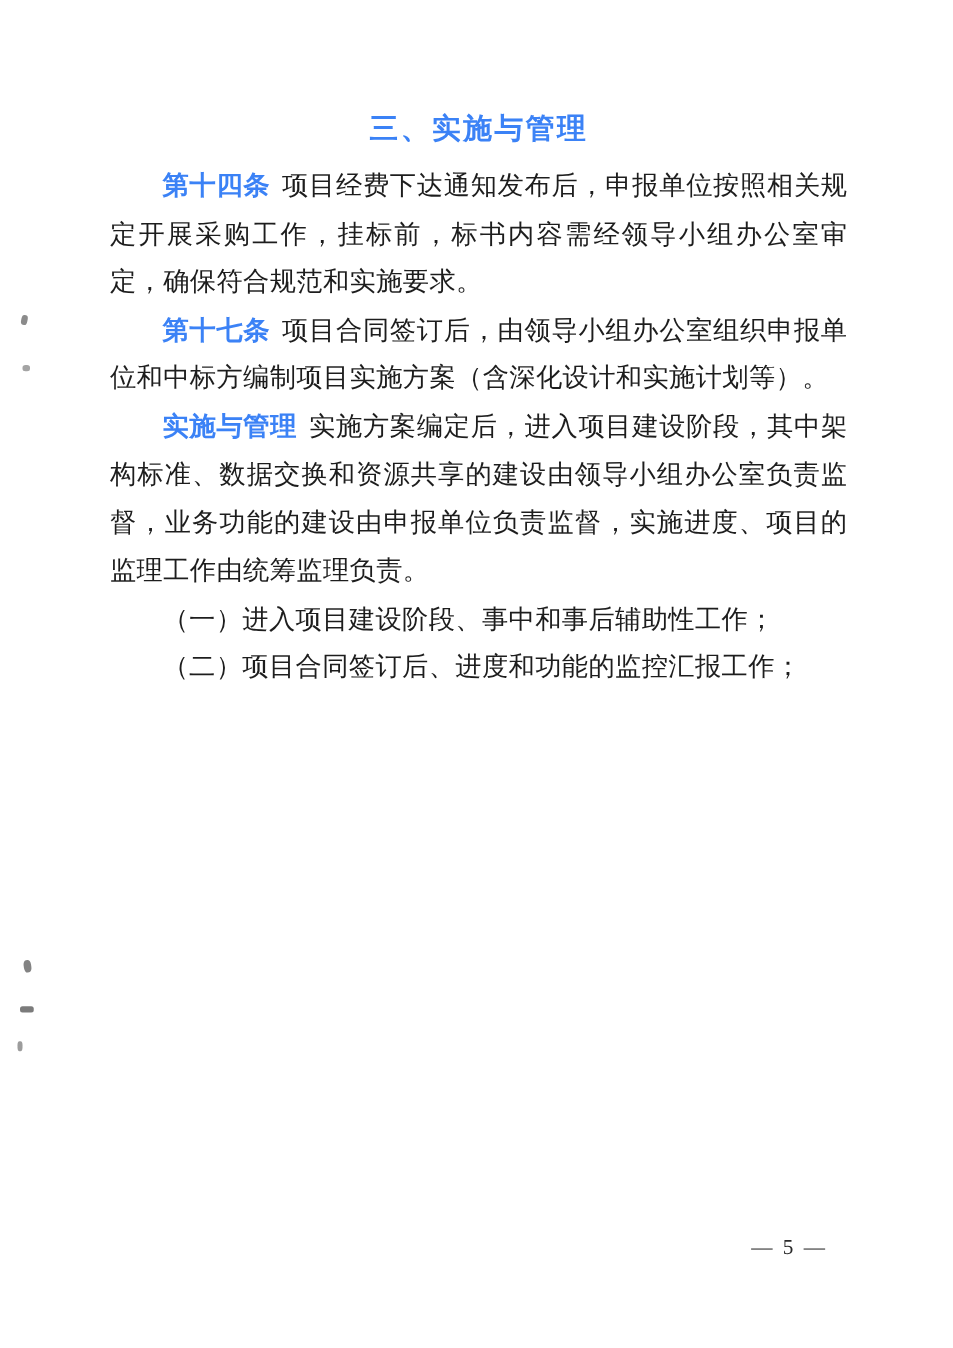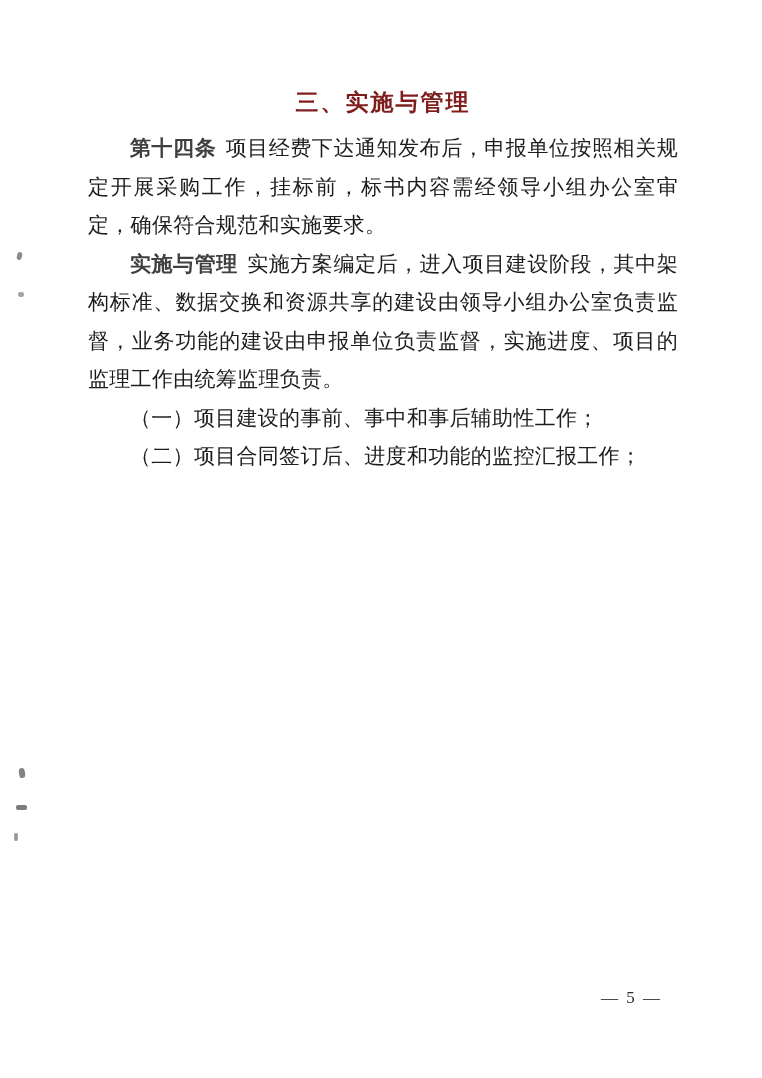--- a/index.html
+++ b/index.html
@@ -21,35 +21,35 @@
     top: 86px;
     width: 590px;
   }
   .section-title {
     text-align: center;
     font-weight: bold;
     font-size: 23px;
     letter-spacing: 2px;
     line-height: 34px;
     margin-bottom: 9px;
-    color: #7f1d1d;
+    color: #3b82f6;
   }
   .body-text p {
     font-size: 21px;
     line-height: 38.5px;
     letter-spacing: 0.3px;
     text-align: justify;
     text-justify: inter-character;
     text-indent: 2em;
     color: #1d1d1d;
   }
   .article-label {
     font-weight: bold;
     margin-right: 0.45em;
-    color: #404040;
+    color: #3b82f6;
   }
   .list-item {
     
   }
   .page-number {
     position: absolute;
     top: 988px;
     right: 100px;
     font-size: 17px;
     letter-spacing: 2px;
@@ -78,27 +78,30 @@
     <div class="section-title">三、实施与管理</div>
 
     <div class="body-text">
 
       <p>
         <span class="article-label">第十四条</span><span>项目经费下达通知发布后，申报单位按照相关规定开展采购工作，挂标前，标书内容需经领导小组办公室审定，确保符合规范和实施要求。</span>
       </p>
 
 
 
+      <p>
+        <span class="article-label">第十七条</span><span>项目合同签订后，由领导小组办公室组织申报单位和中标方编制项目实施方案（含深化设计和实施计划等）。</span>
+      </p>
 
       <p>
         <span class="article-label">实施与管理</span><span>实施方案编定后，进入项目建设阶段，其中架构标准、数据交换和资源共享的建设由领导小组办公室负责监督，业务功能的建设由申报单位负责监督，实施进度、项目的监理工作由统筹监理负责。</span>
       </p>
 
 
-      <p class="list-item">（一）项目建设的事前、事中和事后辅助性工作；</p>
+      <p class="list-item">（一）进入项目建设阶段、事中和事后辅助性工作；</p>
 
       <p class="list-item">（二）项目合同签订后、进度和功能的监控汇报工作；</p>
 
     </div>
   </div>
 
   <div class="page-number">— 5 —</div>
 
   <div class="artifact a1"></div>
   <div class="artifact a2"></div>

